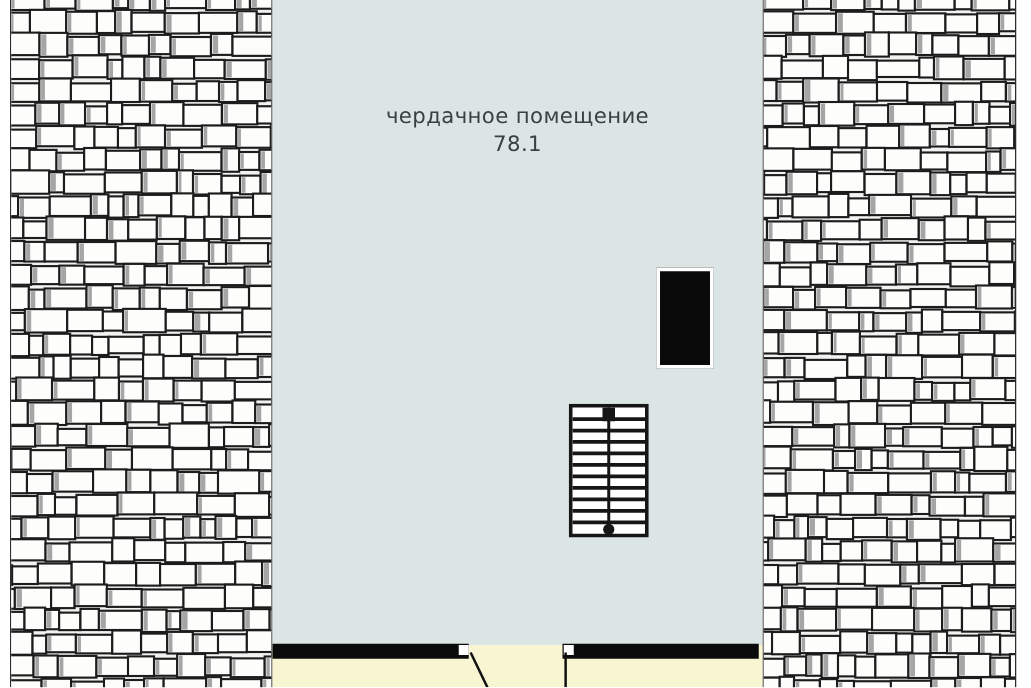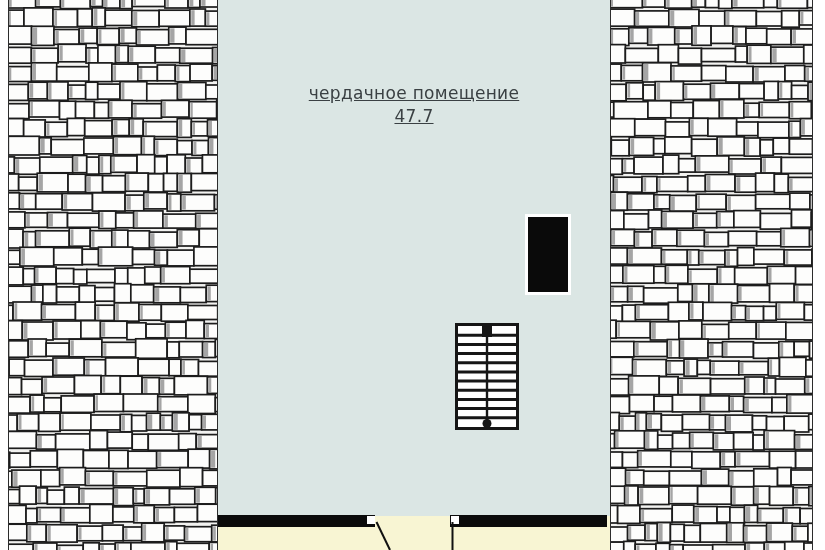--- a/index.html
+++ b/index.html
@@ -30,21 +30,20 @@
     background: var(--room-fill, #dbe6e4);
   }
   .room-label {
     position: absolute;
     left: 218px; top: 82px; width: 392px;
     text-align: center;
     color: var(--label-text, #3a4043);
     font-size: 17px;
     line-height: 23px;
     letter-spacing: 0.3px;
-    text-decoration: underline;
   }
   .floor-lower {
     position: absolute;
     left: 218px; top: 516px; width: 392px; height: 34px;
     background: var(--lower-floor-fill, #f8f5d3);
   }
   .wall {
     position: absolute; top: 515px; height: 12px;
     background: var(--wall, #0b0b0b);
   }
@@ -1081,16 +1080,16 @@
       <line x1="3" y1="76.5" x2="61" y2="76.5" stroke="#161616" stroke-width="3"></line>
       <line x1="3" y1="85.6" x2="61" y2="85.6" stroke="#161616" stroke-width="3"></line>
       <line x1="3" y1="94.8" x2="61" y2="94.8" stroke="#161616" stroke-width="3"></line>
       <line x1="32" y1="3" x2="32" y2="104" stroke="#161616" stroke-width="2.4"></line>
       <rect x="27" y="3" width="10" height="11" fill="#161616"></rect>
       <circle cx="32" cy="100.5" r="4.5" fill="#161616"></circle>
     </svg>
 
   <div class="room-label">
     <div>чердачное помещение</div>
-    <div>47.7</div>
+    <div>78.1</div>
   </div>
 
 </div>
 
 </body></html>

